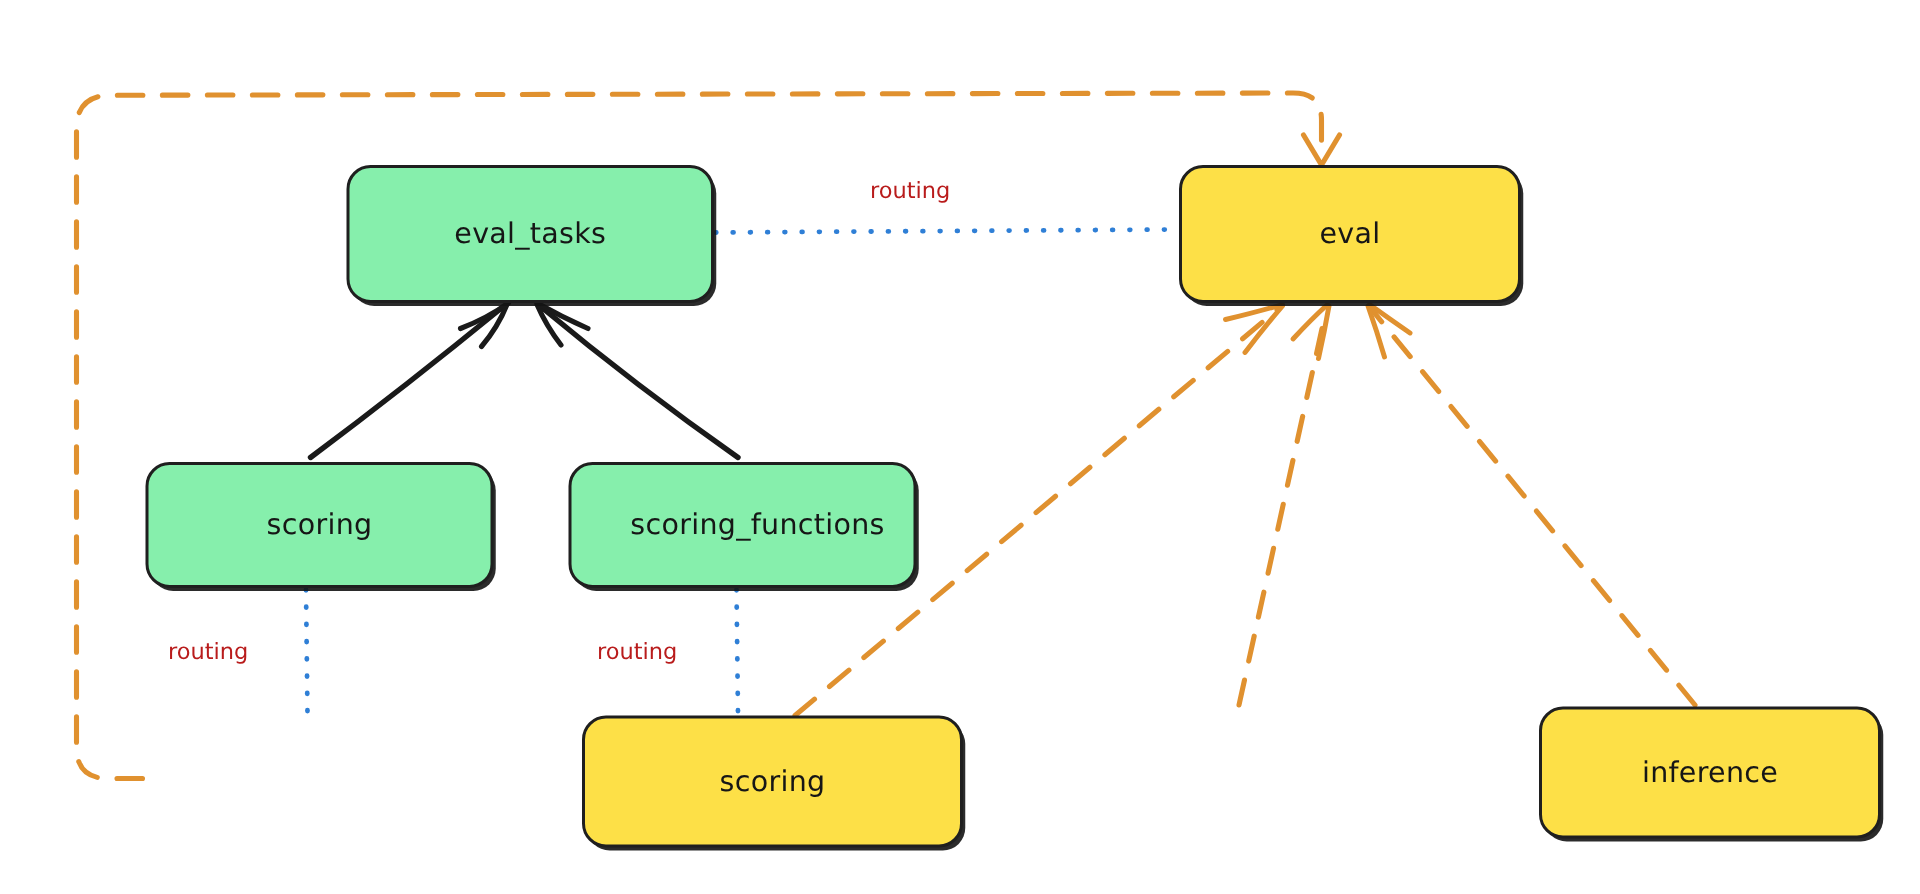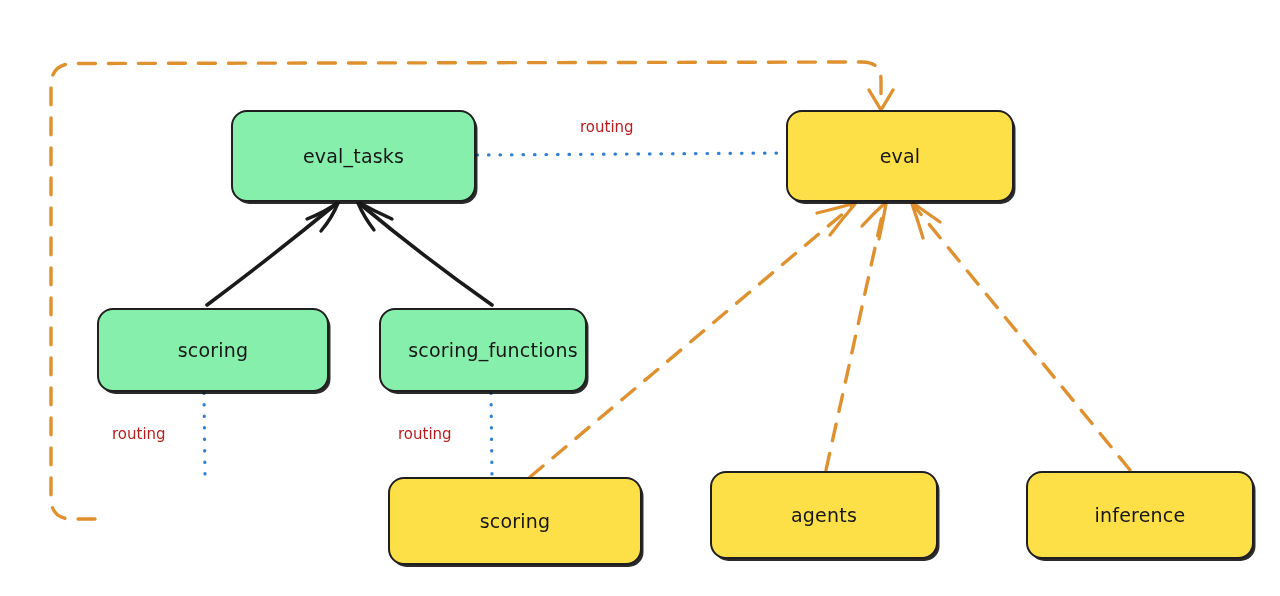--- a/index.html
+++ b/index.html
@@ -117,32 +117,29 @@
   </div>
 
   <div class="node green" style="left:786px; top:110px; width:228px; height:92px;">
     <span class="label">eval</span>
   </div>
 
   <div class="node blue" style="left:97px; top:308px; width:232px; height:84px;">
     <span class="label">scoring</span>
   </div>
 
-  <div class="node blue" style="left:379px; top:308px; width:208px; height:84px;padding-left:20px;">
+  <div class="node blue" style="left:379px; top:308px; width:232px; height:84px;padding-left:20px;">
     <span class="label">scoring_functions</span>
   </div>
 
 
   <div class="node green" style="left:388px; top:477px; width:254px; height:88px;">
     <span class="label">scoring</span>
   </div>
 
-  <div class="node green" style="left:710px; top:471px; width:228px; height:88px;">
-    <span class="label">agents</span>
-  </div>
 
   <div class="node green" style="left:1026px; top:471px; width:228px; height:88px;">
     <span class="label">inference</span>
   </div>
 
   <div class="edge-label" style="left:580px; top:118px;">routing</div>
 
   <div class="edge-label" style="left:112px; top:425px;">routing</div>
 
   <div class="edge-label" style="left:398px; top:425px;">routing</div>

